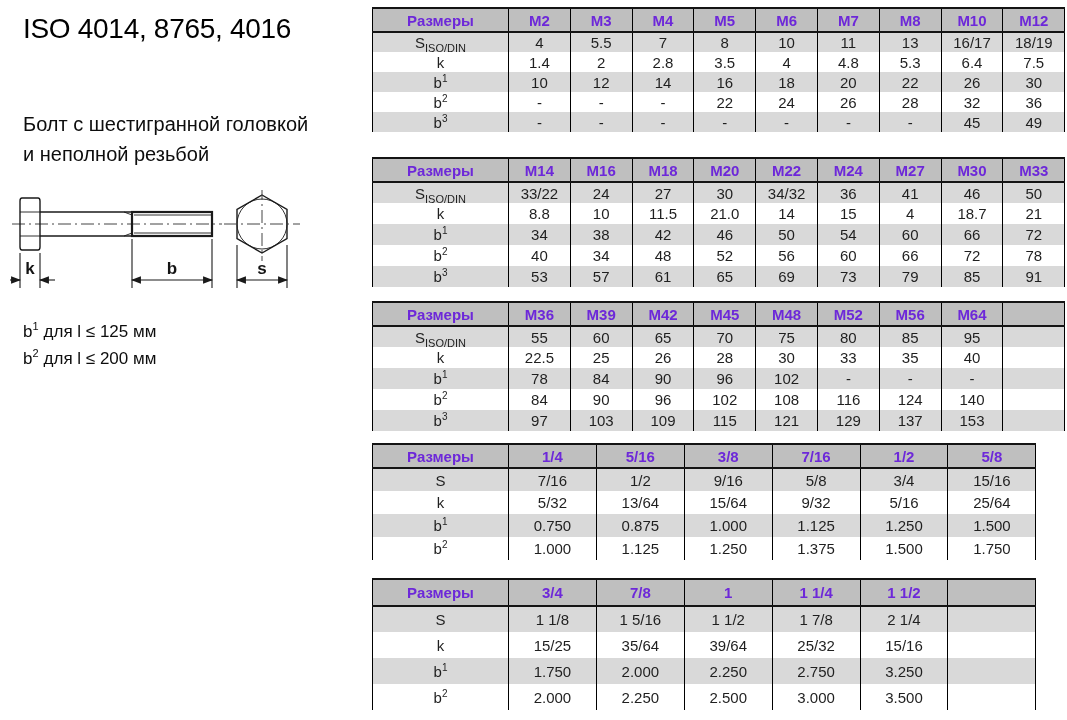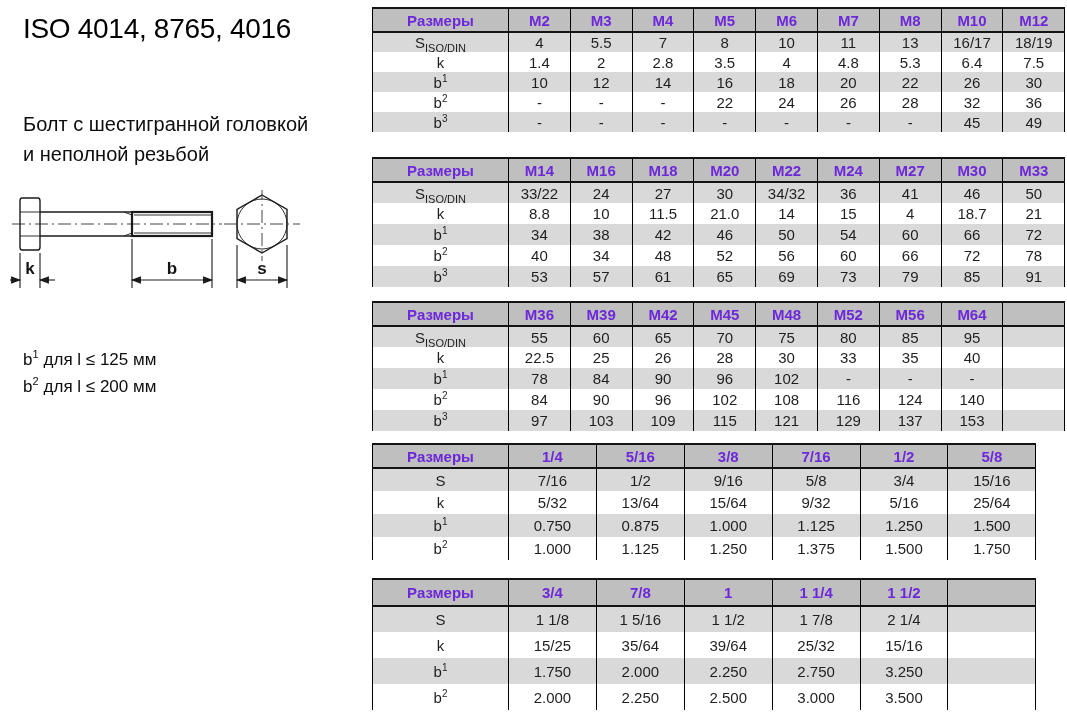--- a/index.html
+++ b/index.html
@@ -14,21 +14,21 @@
     font-size:28px; font-weight:400; line-height:1.33; letter-spacing:-0.3px; color:#000;
     white-space:nowrap;
   }
   .subtitle {
     position:absolute; left:23px; top:110px;
     font-size:20px; font-weight:400; line-height:1.48; color:#0d0d0d; white-space:nowrap;
   }
   .drawing { position:absolute; left:10px; top:190px; }
   .notes {
     position:absolute; left:23px; top:318px;
-    font-size:17px; line-height:1.6; color:#0d0d0d;margin-top:28px;
+    font-size:17px; line-height:1.6; color:#0d0d0d;
   }
   .notes sup { font-size:11px; line-height:0; }
   .note-rest { margin-left:5px; }
 
   
   .dim-table {
     position:absolute; left:372px; border-collapse:collapse; table-layout:fixed;
     font-size:15px; color:#1f1f1f;
   }
   .dim-table th, .dim-table td {

